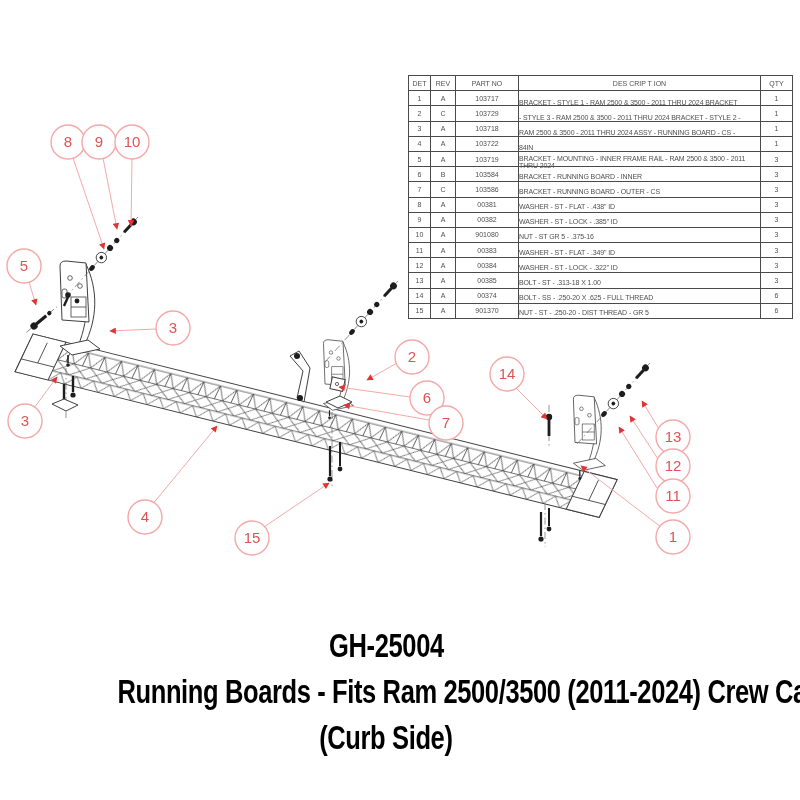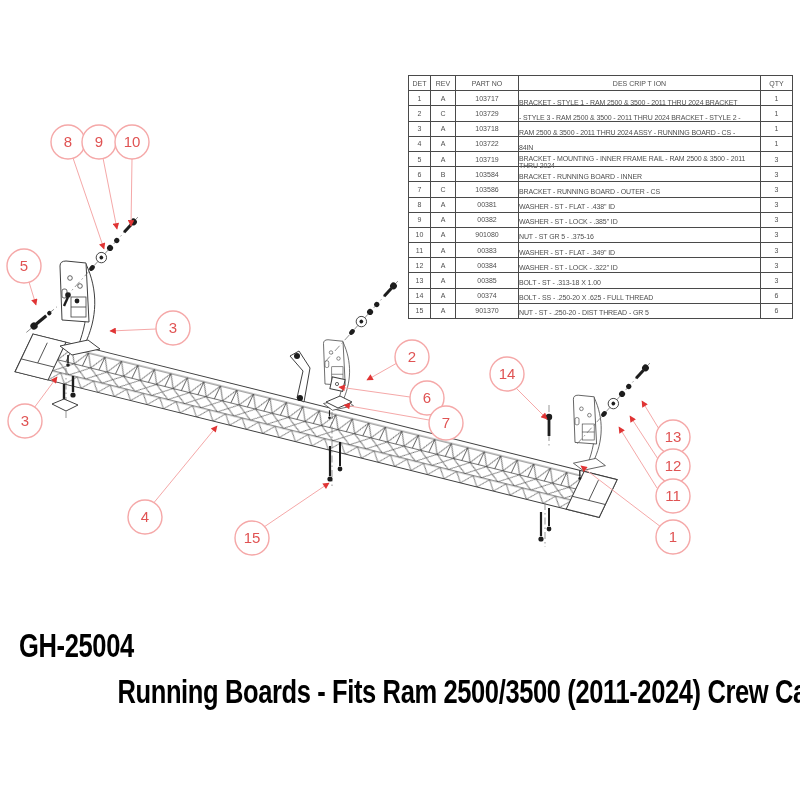--- a/index.html
+++ b/index.html
@@ -16,21 +16,21 @@
   .parts-table th{text-align:center;}
   .c-det,.c-rev,.c-qty,.c-part{text-align:center;}
   .c-desc{text-align:left;padding:0 3px;}
   .c-desc span{display:inline-block;white-space:nowrap;letter-spacing:-0.12px;
     transform:translateY(2px);}
   .parts-table tbody tr:nth-child(-n+4) .c-desc span{transform:translateY(4px);}
   .parts-table tbody tr:nth-child(5) .c-desc span{white-space:normal;line-height:7px;
     transform:translateY(3px);width:100%;}
 
   
-  .title-block{position:absolute;left:0;top:622px;width:772px;
+  .title-block{position:absolute;left:0;top:622px;width:772px;text-align:center;
     color:var(--title-text,#000);}
   .title-line{line-height:46px;font-size:34px;font-weight:bold;letter-spacing:-0.5px;}
   .title-line span{display:inline-block;transform:scaleX(0.75);white-space:nowrap;}
   .lnt{stroke:#3f3f3f;stroke-width:0.8;fill:none;}
   .wh{fill:#fff;stroke:#3f3f3f;stroke-width:1;}
   .dk{fill:#1d1d1d;stroke:none;}
   .dks{stroke:#1d1d1d;fill:none;}
   .cline{stroke:#6a6a6a;stroke-width:0.7;fill:none;stroke-dasharray:7 3 1.5 3;}
   .leader{stroke:var(--callout-stroke,#f5a8a8);stroke-width:1;fill:none;}
   .balloon{fill:#fff;stroke:var(--callout-stroke,#f5a8a8);stroke-width:1.4;}
@@ -360,15 +360,16 @@
           <td class="c-part"><span>901370</span></td>
           <td class="c-desc"><span>NUT - ST - .250-20 - DIST THREAD - GR 5</span></td>
           <td class="c-qty"><span>6</span></td>
         </tr>
       </tbody>
   </table>
 
   <div class="title-block">
     <div class="title-line"><span>GH-25004</span></div>
     <div class="title-line"><span>Running Boards - Fits Ram 2500/3500 (2011-2024) Crew Cab</span></div>
+    <div class="title-line"><span>(Curb Side)</span></div>
   </div>
 
 </div>
 
 </body></html>

